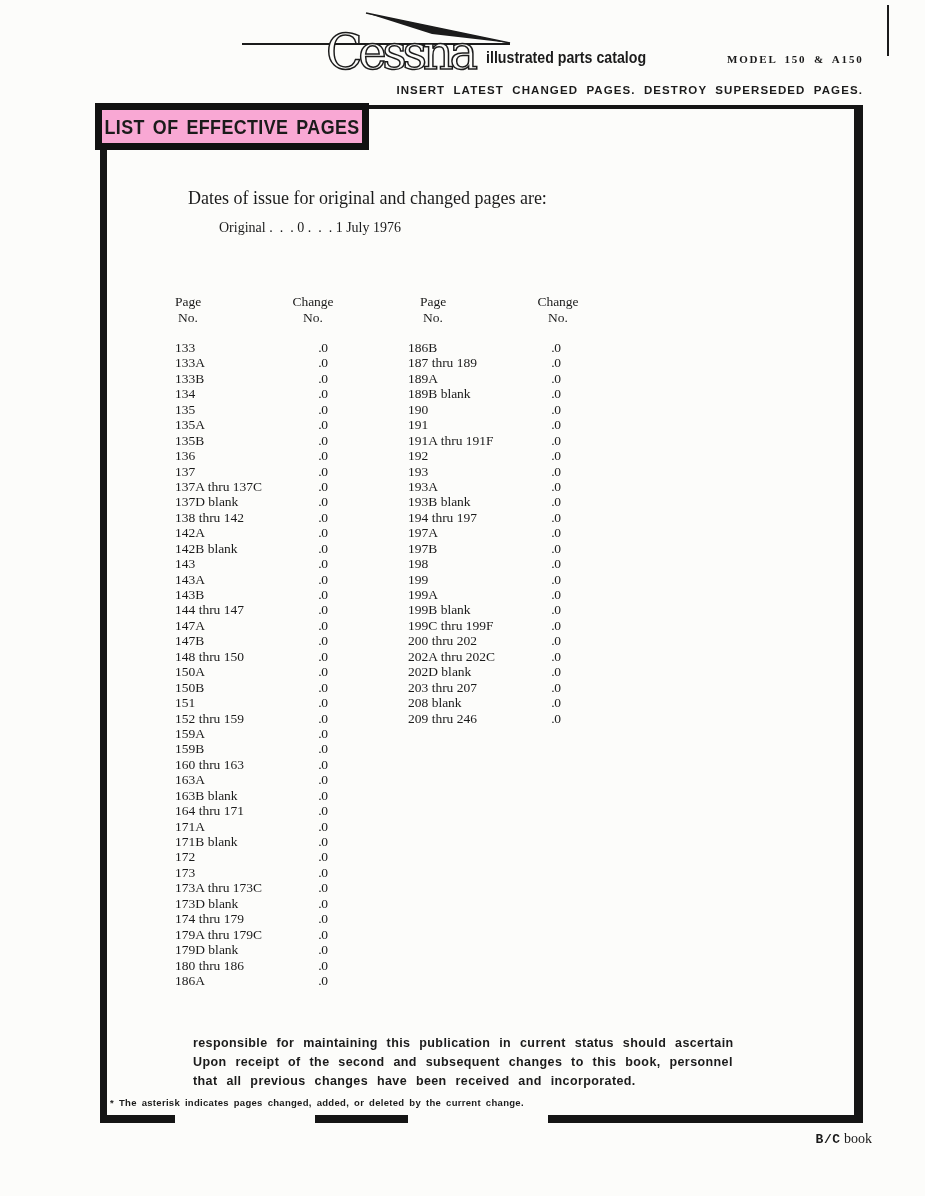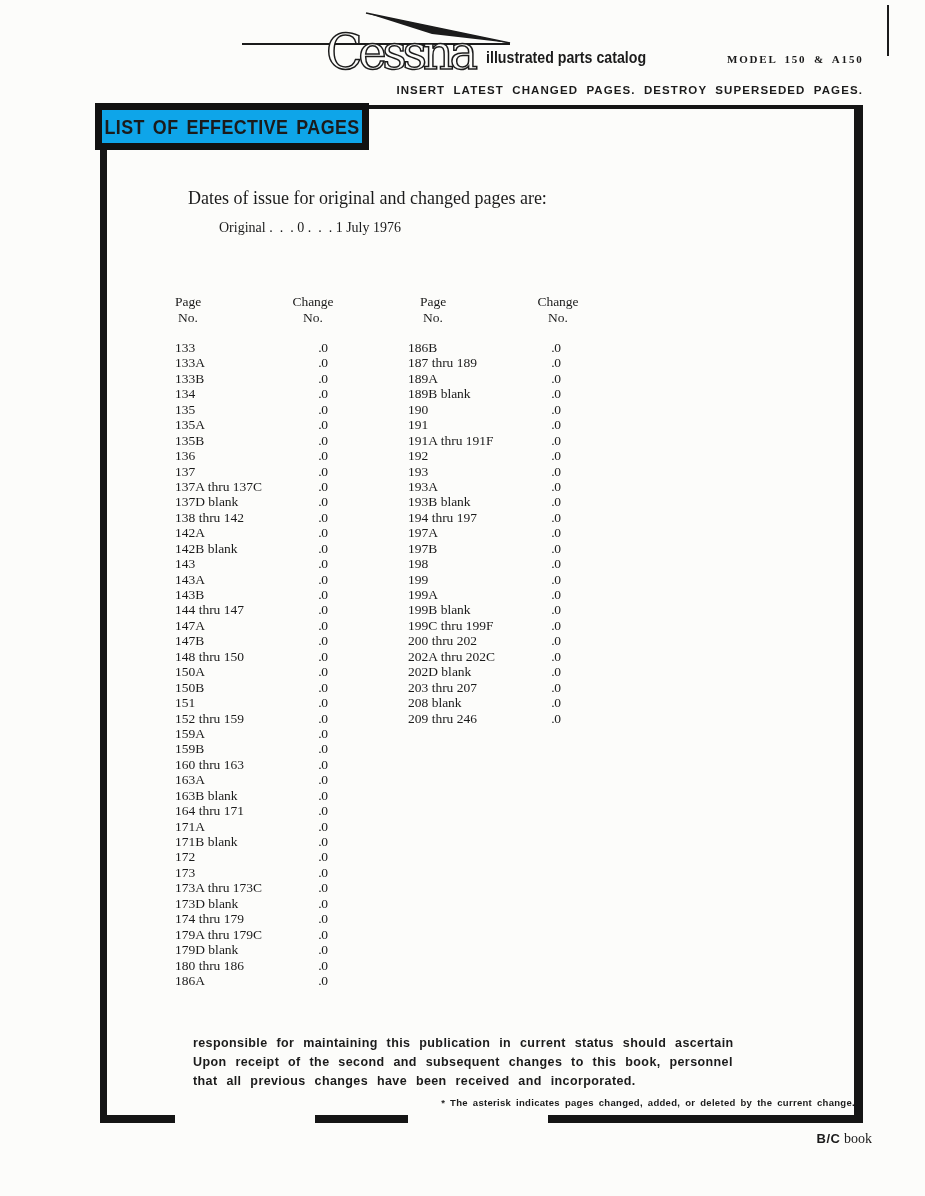--- a/index.html
+++ b/index.html
@@ -28,21 +28,21 @@
   }
   .change-tick { position:absolute; left:887px; top:5px; width:2px; height:51px; background:#1b1b1b; }
   
   .frame {
     position:absolute; left:100px; top:105px; width:763px; height:1018px;
     border-style:solid; border-color:#151515;
     border-width:4px 9px 8px 7px; background:transparent;
   }
   .title-box {
     position:absolute; left:95px; top:103px; width:274px; height:47px;
-    border:7px solid #111; background:#0ea5e9; z-index:2;
+    border:7px solid #111; background:#f9a8d4; z-index:2;
     display:flex; align-items:center; justify-content:center;
   }
   .title-box span {
     font-family:"Liberation Sans", sans-serif; font-weight:bold; font-size:21px;
     letter-spacing:.5px; word-spacing:3px; white-space:nowrap;
     transform:scaleX(.85);
   }
   
   .dates-line { position:absolute; left:188px; top:188px; font-size:18px; white-space:pre; }
   .original-line { position:absolute; left:219px; top:220px; font-size:14px; white-space:pre;text-align:center; }
@@ -60,26 +60,26 @@
   .row .leader { flex:1; min-width:0; overflow:hidden; white-space:nowrap; padding:0 3px; word-spacing:3.5px; }
   .row .leader::before { content:". . . . . . . . . . . . . . . . . . . ."; }
   .row .chg { width:12px; text-align:right; }
   
   .footer-par {
     position:absolute; left:193px; top:1034px; width:592px;
     font-family:"Liberation Sans", sans-serif; font-weight:bold; font-size:12.5px;
     line-height:19px; letter-spacing:.4px; word-spacing:5px;
   }
   .asterisk-note {
-    position:absolute; left:110px; top:1097px; width:745px; text-align:right;
+    position:absolute; left:110px; top:1097px; width:745px; text-align:left;
     font-family:"Liberation Sans", sans-serif; font-weight:bold; font-size:9.5px;
     letter-spacing:.3px; word-spacing:2px;
   }
   .corner-label { position:absolute; right:53px; top:1131px; font-size:14px; white-space:nowrap; }
-  .corner-label b { font-family:Liberation Sans, sans-serif; font-size:13px; letter-spacing:.5px; }
+  .corner-label b { font-family:Liberation Mono, monospace; font-size:13px; letter-spacing:.5px; }
 </style>
 </head>
 <body>
 
 <div class="page">
 
   <svg class="logo-svg" viewBox="0 0 280 72">
     <line x1="2" y1="38" x2="270" y2="38" stroke="#1b1b1b" stroke-width="2.2"></line>
     <polygon points="126,7 270,37 192,28" fill="#1b1b1b"></polygon>
     <line x1="126" y1="7" x2="270" y2="37" stroke="#1b1b1b" stroke-width="1.6"></line>

